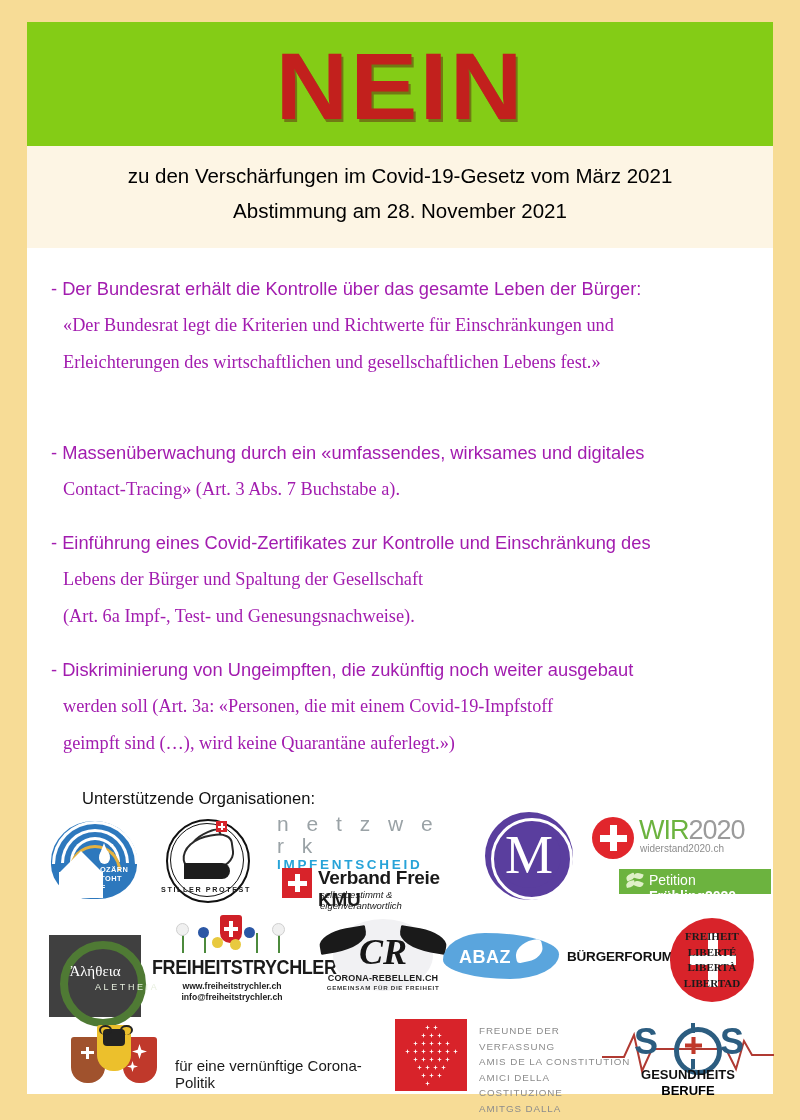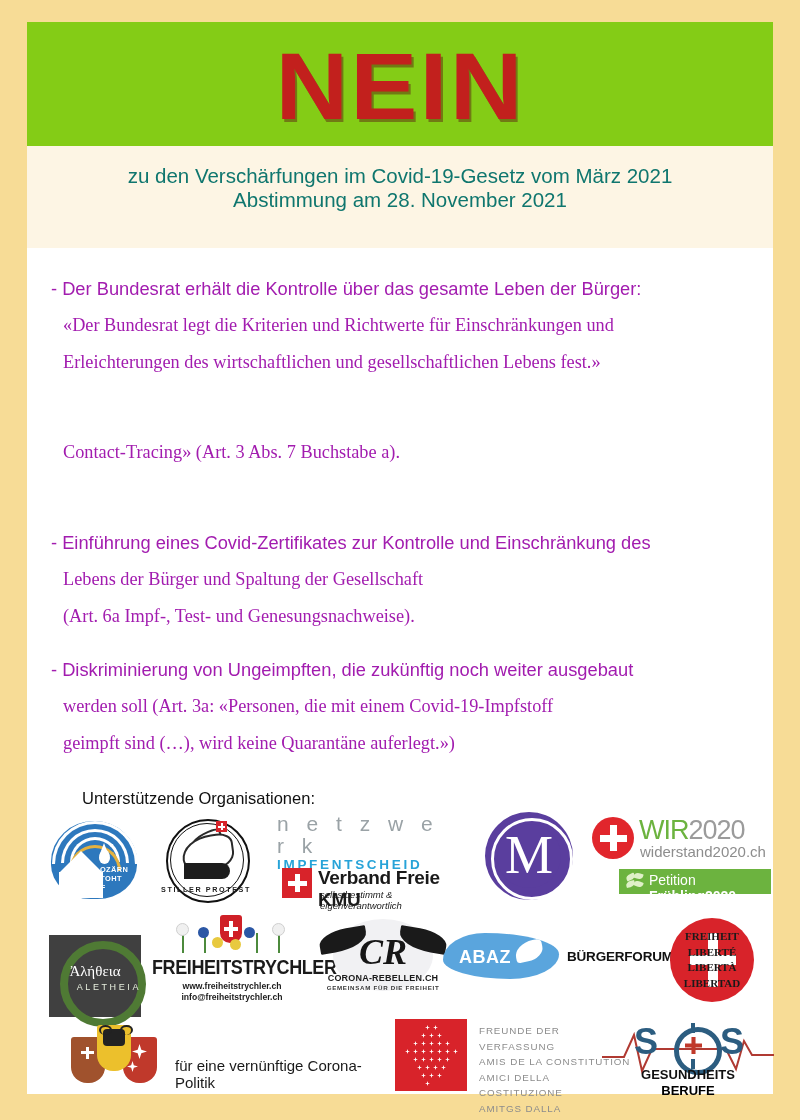--- a/index.html
+++ b/index.html
@@ -34,24 +34,24 @@
     text-shadow:2px 3px 0 rgba(90,20,18,.45);
     transform:scaleX(1.06);
     transform-origin:center;
   }
   .subband{
     position:absolute;left:0;top:124px;width:746px;height:102px;
     background:#fdf5e4;
   }
   .subline{
     position:absolute;left:0;width:746px;text-align:center;
-    font-size:20.5px;color:#0f766e;
+    font-size:20.5px;color:#000000;
   }
   .subline.l1{top:18px;}
-  .subline.l2{top:42px;}
+  .subline.l2{top:53px;}
 
   
   .body{
     position:absolute;left:0;top:226px;width:746px;height:520px;
     background:#ffffff;
   }
   .bullet{
     position:absolute;left:24px;width:706px;
     font-size:18.3px;
     color:#a21caf;
@@ -130,40 +130,40 @@
     font-family:"Liberation Serif", serif;font-size:54px;line-height:56px;font-weight:normal;}
 
   
   .wir{left:565px;top:8px;width:180px;height:52px;}
   .wir .circ{position:absolute;left:0;top:2px;width:42px;height:42px;border-radius:50%;background:#e1262c;}
   .wir .circ:before{content:"";position:absolute;left:18px;top:8px;width:7px;height:26px;background:#fff;}
   .wir .circ:after{content:"";position:absolute;left:8px;top:18px;width:27px;height:7px;background:#fff;}
   .wir .w{position:absolute;left:47px;top:0px;font-size:27px;font-weight:normal;letter-spacing:-1px;}
   .wir .w i{font-style:normal;color:#6cb33f;}
   .wir .w b{font-weight:normal;color:#9b9b9b;}
-  .wir .u{position:absolute;left:48px;top:28px;font-size:15px;color:#8d8d8d;}
+  .wir .u{position:absolute;left:48px;top:28px;font-size:10px;color:#8d8d8d;}
 
   
   .pf{left:592px;top:62px;width:152px;height:25px;background:#6cb33f;}
   .pf .leaf{position:absolute;left:6px;top:4px;width:20px;height:17px;}
   .pf .leaf span{position:absolute;width:9px;height:6px;background:#dff0c8;border-radius:60% 10% 60% 10%;}
   .pf .leaf span:nth-child(1){left:1px;top:1px;transform:rotate(-22deg);}
   .pf .leaf span:nth-child(2){left:9px;top:0px;transform:rotate(18deg);}
   .pf .leaf span:nth-child(3){left:1px;top:8px;transform:rotate(-15deg);}
   .pf .leaf span:nth-child(4){left:9px;top:8px;transform:rotate(24deg);}
   .pf .pt{position:absolute;left:30px;top:3px;font-size:14px;color:#fff;}
   .pf .pt b{font-weight:bold;}
 
   
   .al{left:22px;top:128px;width:92px;height:82px;background:#404040;}
   .al .ring{position:absolute;left:11px;top:6px;width:70px;height:70px;border:8px solid #4f7a34;border-radius:50%;}
   .al .g{position:absolute;left:0;top:28px;width:92px;text-align:center;color:#fff;
     font-family:"Liberation Serif", serif;font-size:15px;}
-  .al .e{position:absolute;left:0;top:47px;width:92px;text-align:right;color:#e6eedd;
-    font-size:9px;letter-spacing:2.6px;}
+  .al .e{position:absolute;left:0;top:47px;width:92px;text-align:left;color:#e6eedd;
+    font-size:9px;letter-spacing:2.6px;padding-left:46px;}
 
   
   .fs{left:125px;top:108px;width:160px;height:92px;}
   .fs .shield{position:absolute;left:68px;top:0px;width:22px;height:28px;background:#cf2027;
     border-radius:3px 3px 10px 10px;}
   .fs .shield:before{content:"";position:absolute;left:9px;top:6px;width:4px;height:16px;background:#fff;}
   .fs .shield:after{content:"";position:absolute;left:4px;top:12px;width:14px;height:4px;background:#fff;}
   .fs .fl{position:absolute;width:11px;height:11px;border-radius:50%;}
   .fs .fl.b{background:#2b57a5;}
   .fs .fl.y{background:#e8c93f;}
@@ -275,20 +275,21 @@
 
     <div class="body">
 
       <div class="bullet" style="top:22px">
         <span class="ln">- Der Bundesrat erhält die Kontrolle über das gesamte Leben der Bürger:</span>
         <span class="ln ind">«Der Bundesrat legt die Kriterien und Richtwerte für Einschränkungen und</span>
         <span class="ln ind">Erleichterungen des wirtschaftlichen und gesellschaftlichen Lebens fest.»</span>
       </div>
 
       <div class="bullet" style="top:186px">
+        <span class="ln">- Massenüberwachung durch ein «umfassendes, wirksames und digitales</span>
         <span class="ln ind">Contact-Tracing» (Art. 3 Abs. 7 Buchstabe a).</span>
       </div>
 
       <div class="bullet" style="top:276px">
         <span class="ln">- Einführung eines Covid-Zertifikates zur Kontrolle und Einschränkung des</span>
         <span class="ln ind">Lebens der Bürger und Spaltung der Gesellschaft</span>
         <span class="ln ind">(Art. 6a Impf-, Test- und Genesungsnachweise).</span>
       </div>
 
       <div class="bullet" style="top:403px">

